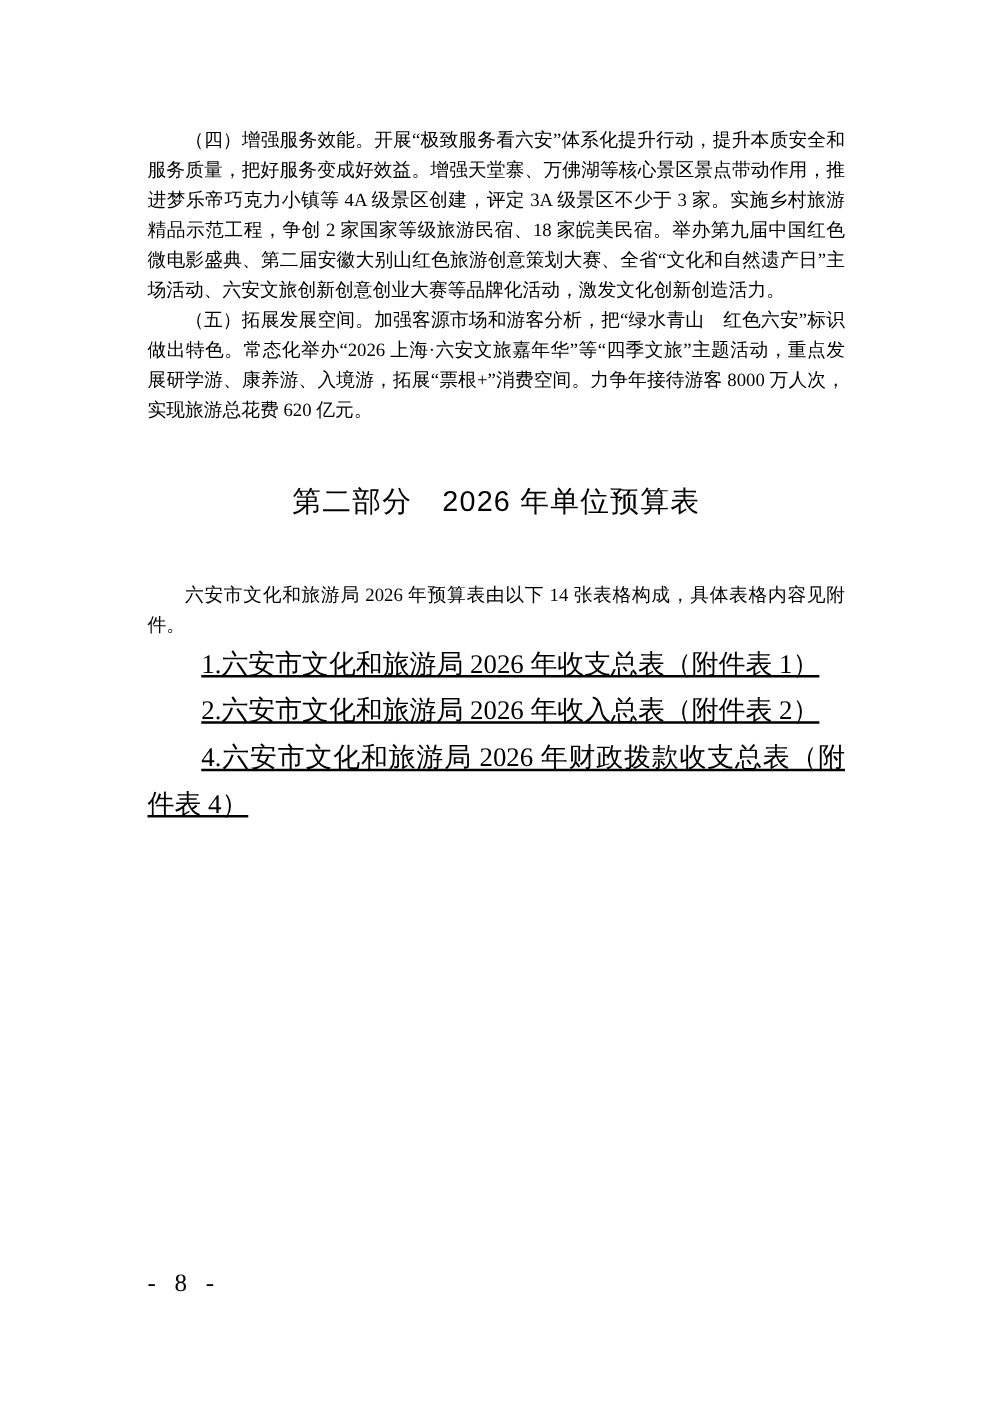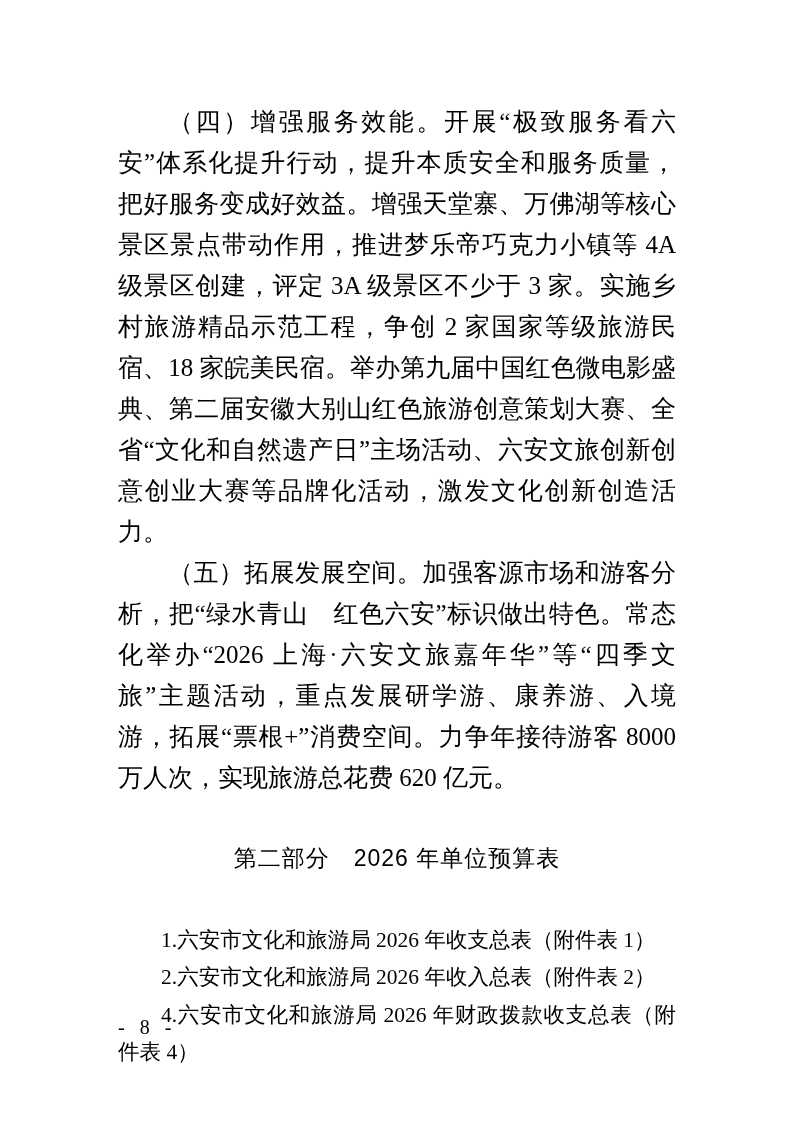--- a/index.html
+++ b/index.html
@@ -17,41 +17,42 @@
     overflow: hidden;
   }
   .content {
     position: absolute;
     left: 118px;
     top: 101px;
     width: 558px;
   }
   .body-para {
     margin: 0;
-    font-size: 25px;
-    line-height: 41px;
+    font-size: 15px;
+    line-height: 24px;
     text-align: justify;
     text-justify: inter-character;
     text-indent: 2em;
     word-break: break-all;
   }
   .section-heading {
     margin: 40px 0 44px 0;
     font-family: "Liberation Sans", "DejaVu Sans", sans-serif;
     font-weight: normal;
     font-size: 23px;
     line-height: 40px;
     text-align: center;
     text-indent: 0;
     letter-spacing: 1px;
   }
   .table-list {
     margin: 0;
     padding: 0;
     list-style: none;
+    text-decoration: underline;
   }
   .table-list-item {
     margin: 0;
     font-size: 21.5px;
     line-height: 37.3px;
     text-align: justify;
     text-justify: inter-character;
     text-indent: 2em;
     word-break: break-all;
   }
@@ -66,20 +67,21 @@
   }
 </style>
 </head>
 <body>
 
 <div class="page">
   <div class="content">
     <p class="body-para">（四）增强服务效能。开展“极致服务看六安”体系化提升行动，提升本质安全和服务质量，把好服务变成好效益。增强天堂寨、万佛湖等核心景区景点带动作用，推进梦乐帝巧克力小镇等 4A 级景区创建，评定 3A 级景区不少于 3 家。实施乡村旅游精品示范工程，争创 2 家国家等级旅游民宿、18 家皖美民宿。举办第九届中国红色微电影盛典、第二届安徽大别山红色旅游创意策划大赛、全省“文化和自然遗产日”主场活动、六安文旅创新创意创业大赛等品牌化活动，激发文化创新创造活力。</p>
     <p class="body-para">（五）拓展发展空间。加强客源市场和游客分析，把“绿水青山　红色六安”标识做出特色。常态化举办“2026 上海·六安文旅嘉年华”等“四季文旅”主题活动，重点发展研学游、康养游、入境游，拓展“票根+”消费空间。力争年接待游客 8000 万人次，实现旅游总花费 620 亿元。</p>
     <h2 class="section-heading">第二部分　2026 年单位预算表</h2>
+    <p class="body-para">六安市文化和旅游局 2026 年预算表由以下 14 张表格构成，具体表格内容见附件。</p>
     <ul class="table-list">
       <li class="table-list-item">1.六安市文化和旅游局 2026 年收支总表（附件表 1）</li>
       <li class="table-list-item">2.六安市文化和旅游局 2026 年收入总表（附件表 2）</li>
       <li class="table-list-item">4.六安市文化和旅游局 2026 年财政拨款收支总表（附件表 4）</li>
     </ul>
   </div>
   <div class="page-number">- 8 -</div>
 </div>
 
 </body></html>

